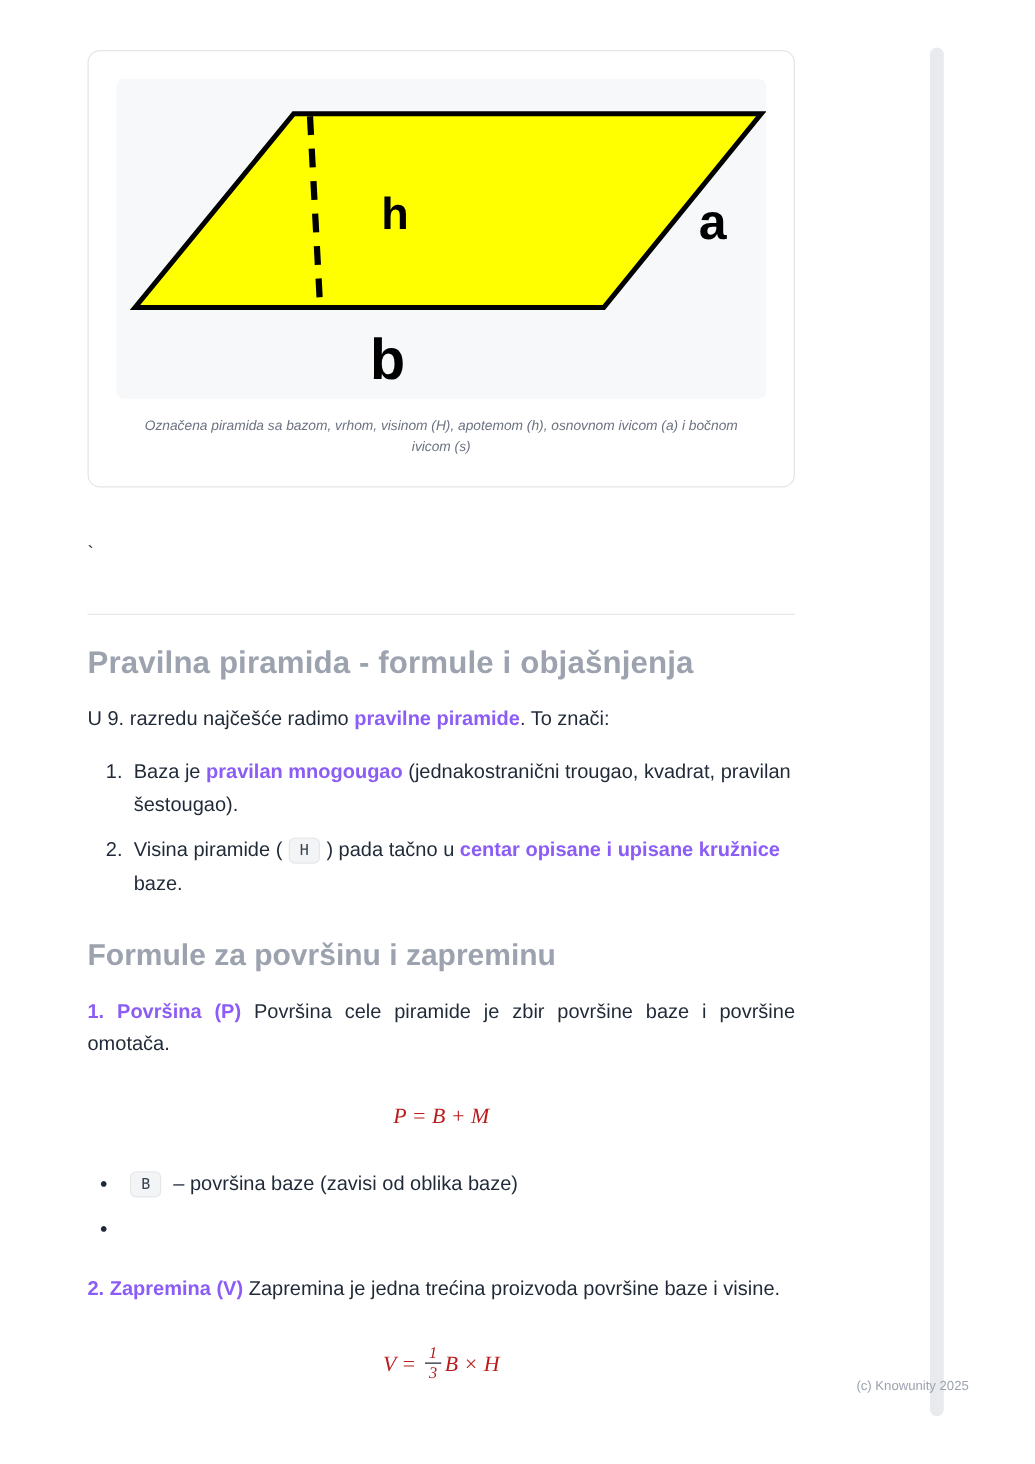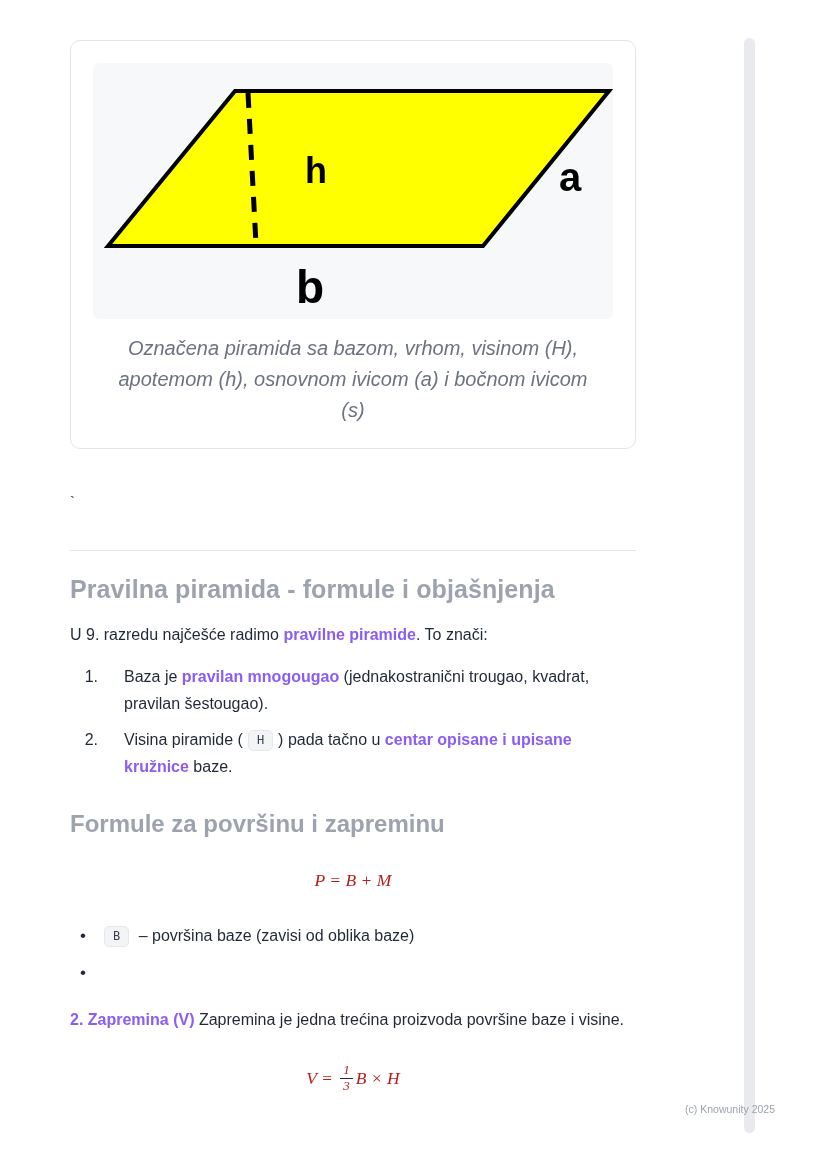--- a/index.html
+++ b/index.html
@@ -28,21 +28,21 @@
     background: #f7f8fa;
     border-radius: 6px;
     overflow: hidden;
   }
   .figure-area svg { display: block; width: 100%; height: 256px; }
   .caption {
     margin-top: 14px;
     text-align: center;
     color: #6b7280;
     font-style: italic;
-    font-size: 20px;
+    font-size: 11px;
     line-height: 1.55;
     padding: 0 20px;
   }
   .stray {
     margin-top: 44px;
     font-size: 15px;
     color: #1f2937;
   }
   .divider {
     margin-top: 40px;
@@ -60,21 +60,21 @@
   p.body-text {
     margin-top: 18px;
     font-size: 16px;
     line-height: 1.65;
   }
   .justify { text-align: justify; }
   strong { font-weight: 700; color: #8b5cf6; }
   .olist { margin-top: 16px; padding-left: 12px; }
   .oli { display: flex; gap: 9px; margin-bottom: 10px; font-size: 16px; line-height: 1.65; }
   .oli .num { min-width: 16px; text-align: right; }
-  .oli .body { flex: 1; margin-left: 17px; }
+  .oli .body { flex: 1; }
   .chip {
     display: inline-block;
     background: #f3f4f6;
     border: 1px solid #e5e7eb;
     border-radius: 5px;
     padding: 1px 8px;
     font-family: "DejaVu Sans Mono", monospace;
     font-size: 12px;
     color: #374151;
     margin: 0 5px;
@@ -161,20 +161,21 @@
       <span class="body"><span>Baza je </span><strong>pravilan mnogougao</strong><span> (jednakostranični trougao, kvadrat, pravilan šestougao).</span></span>
     </div>
     <div class="oli">
       <span class="num">2.</span>
       <span class="body"><span>Visina piramide (</span><code class="chip">H</code><span>) pada tačno u </span><strong>centar opisane i upisane kružnice</strong><span> baze.</span></span>
     </div>
   </div>
 
   <h3 class="sub-heading">Formule za površinu i zapreminu</h3>
 
+  <p class="body-text justify"><strong>1. Površina (P)</strong><span> Površina cele piramide je zbir površine baze i površine omotača.</span></p>
 
   <div class="formula">P = B + M</div>
 
   <div class="ulist">
     <div class="uli">
       <span class="dot">•</span>
       <span class="body"><code class="chip">B</code><span> – površina baze (zavisi od oblika baze)</span></span>
     </div>
     <div class="uli">
       <span class="dot">•</span>

